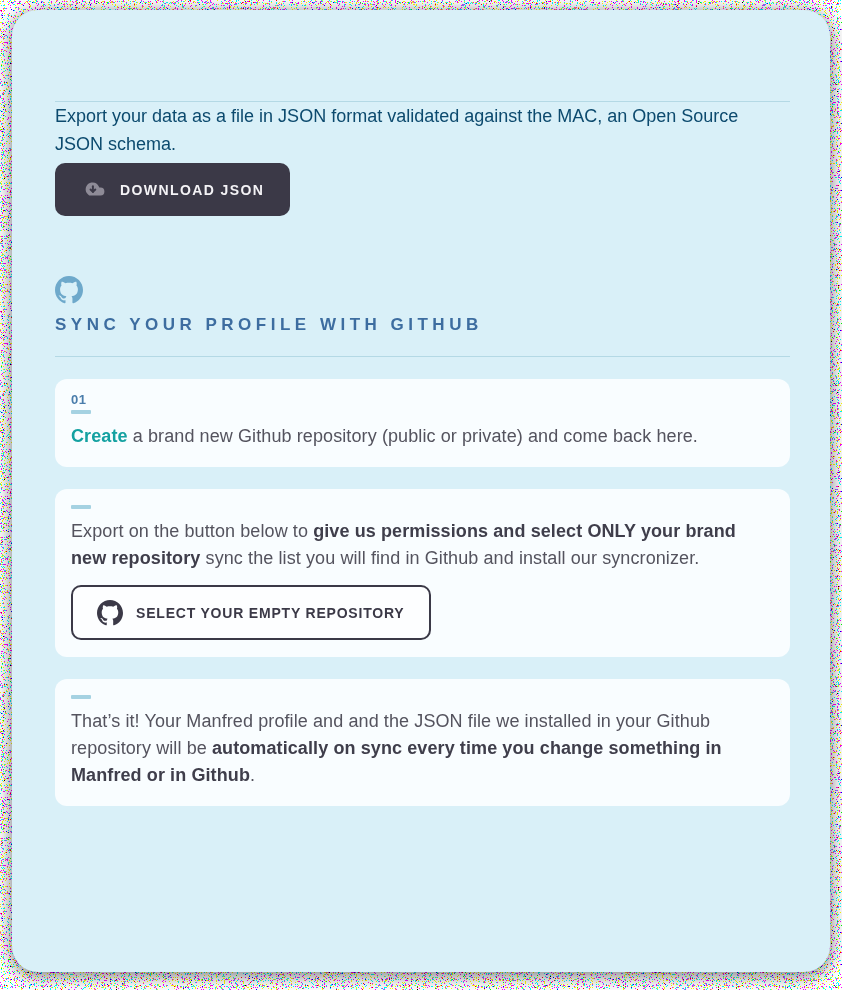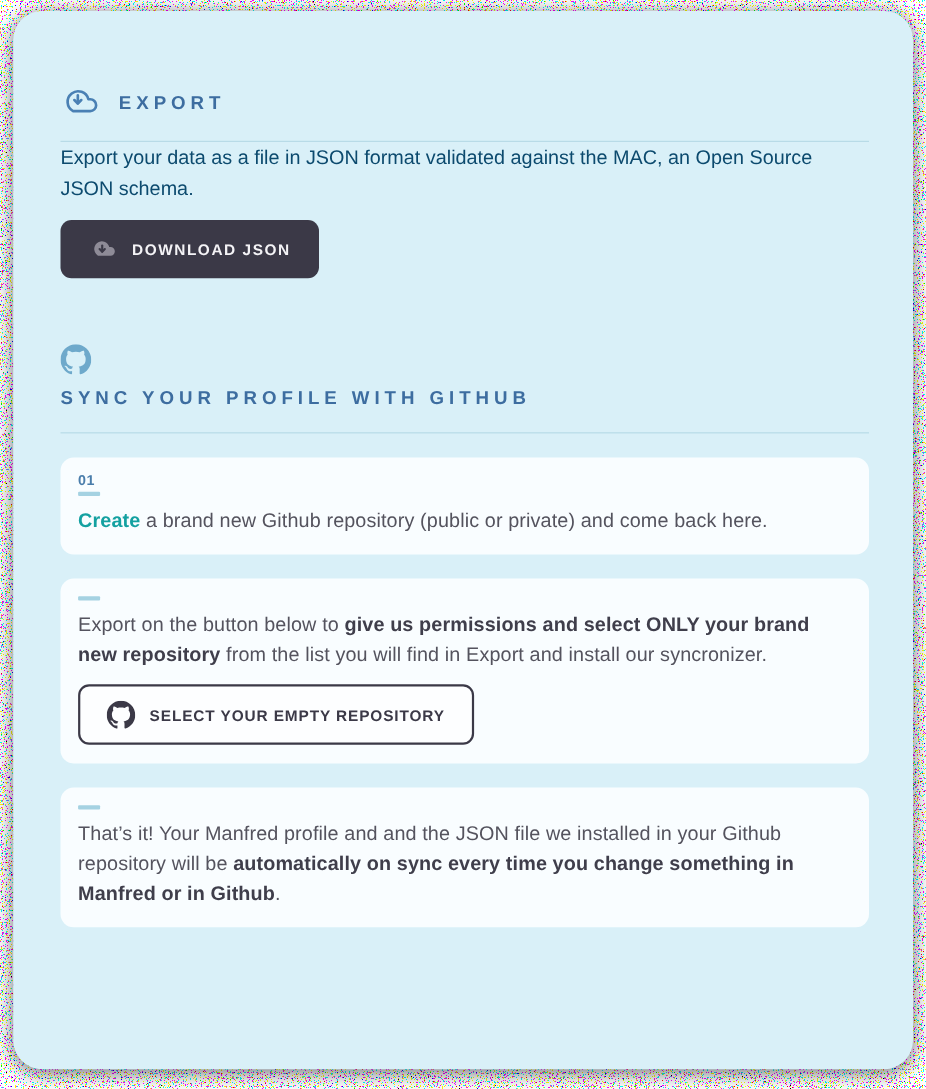--- a/index.html
+++ b/index.html
@@ -25,21 +25,21 @@
     letter-spacing: 4.5px;
   }
   .divider { height: 0; border: 0; border-top: 1px solid #b4d9e5; margin: 21px 0 0; }
 
   
   .export-desc {
     margin: 0 0 0; font-size: 18px; line-height: 28px; color: #0c4a6e;
     max-width: 720px;
   }
   .btn-dark {
-    margin-top: 15px; display: inline-flex; align-items: center; gap: 13px;
+    margin-top: 5px; display: inline-flex; align-items: center; gap: 13px;
     height: 53px; padding: 0 26px;
     background: #3b3947; color: #f4f3f6; border: none; border-radius: 10px;
     font-family: "Liberation Sans", sans-serif;
     font-size: 14px; font-weight: 700; letter-spacing: 1.4px; cursor: pointer;
   }
 
   
   .sync-section { margin-top: 60px; }
   .gh-blue { display: block; margin-bottom: 11px; }
   .sync-title-row { margin-top: 0; }
@@ -80,30 +80,20 @@
         <feFuncA type="linear" slope="0" intercept="1"></feFuncA>
       </feComponentTransfer>
     </filter>
     <rect width="842" height="990" filter="url(#noiseF)"></rect>
   </svg>
 </div>
 
 <div class="panel">
 
   <section>
-    <div class="section-header">
-      <span class="icon">
-        <svg width="36" height="27" viewBox="0 0 24 18" fill="none" stroke="#4a80b4" stroke-width="1.6" stroke-linecap="round" stroke-linejoin="round">
-          <path d="M18 6.8h-1.1A6.4 6.4 0 1 0 7.6 14h10.4a3.6 3.6 0 0 0 0-7.2z"></path>
-          <line x1="10.5" y1="4.5" x2="10.5" y2="9.2"></line>
-          <polyline points="8.4,7.3 10.5,9.4 12.6,7.3"></polyline>
-        </svg>
-      </span>
-      <h2 class="section-title">EXPORT</h2>
-    </div>
 
     <hr class="divider">
 
     <p class="export-desc">Export your data as a file in JSON format validated against the MAC, an Open Source JSON schema.</p>
 
     <button class="btn-dark">
       <span class="icon">
         <svg width="26" height="20" viewBox="0 0 24 18">
           <path d="M18 6.8h-1.1A6.4 6.4 0 1 0 7.6 14h10.4a3.6 3.6 0 0 0 0-7.2z" fill="#8e8b97"></path>
           <g fill="none" stroke="#3b3947" stroke-width="1.8" stroke-linecap="round" stroke-linejoin="round">
@@ -128,21 +118,21 @@
     
     <div class="step-card">
       <div class="step-number">01</div>
       <div class="step-bar"></div>
       <p class="step-text"><a class="link-teal">Create</a><span> a brand new Github repository (public or private) and come back here.</span></p>
     </div>
 
     
     <div class="step-card">
       <div class="step-bar"></div>
-      <p class="step-text"><span>Export on the button below to </span><strong>give us permissions and select ONLY your brand new repository</strong><span> from the list you will find in Export and install our syncronizer.</span></p>
+      <p class="step-text"><span>Export on the button below to </span><strong>give us permissions and select ONLY your brand new repository</strong><span> sync the list you will find in Github and install our syncronizer.</span></p>
       <button class="btn-outline">
         <span class="icon">
           <svg width="26" height="26" viewBox="0 0 24 24" fill="#3b3947">
             <path d="M12 0C5.37 0 0 5.37 0 12c0 5.3 3.438 9.8 8.205 11.385.6.113.82-.258.82-.577 0-.285-.01-1.04-.015-2.04-3.338.724-4.042-1.61-4.042-1.61-.546-1.385-1.335-1.755-1.335-1.755-1.087-.744.084-.729.084-.729 1.205.084 1.838 1.236 1.838 1.236 1.07 1.835 2.809 1.305 3.495.998.108-.776.417-1.305.76-1.605-2.665-.3-5.466-1.332-5.466-5.93 0-1.31.465-2.38 1.235-3.22-.135-.303-.54-1.523.105-3.176 0 0 1.005-.322 3.3 1.23.96-.267 1.98-.399 3-.405 1.02.006 2.04.138 3 .405 2.28-1.552 3.285-1.23 3.285-1.23.645 1.653.24 2.873.12 3.176.765.84 1.23 1.91 1.23 3.22 0 4.61-2.805 5.625-5.475 5.92.42.36.81 1.096.81 2.22 0 1.606-.015 2.896-.015 3.286 0 .315.21.69.825.57C20.565 21.795 24 17.295 24 12c0-6.63-5.37-12-12-12z"></path>
           </svg>
         </span>
         <span>SELECT YOUR EMPTY REPOSITORY</span>
       </button>
     </div>
 

